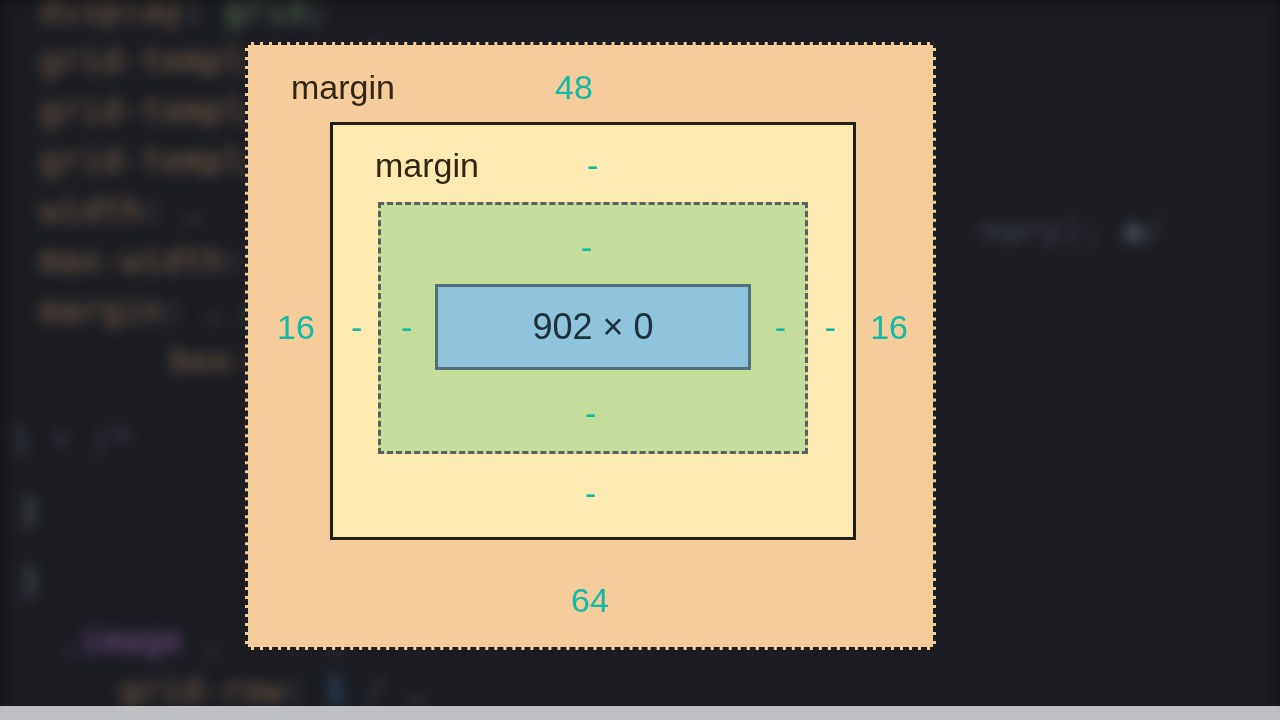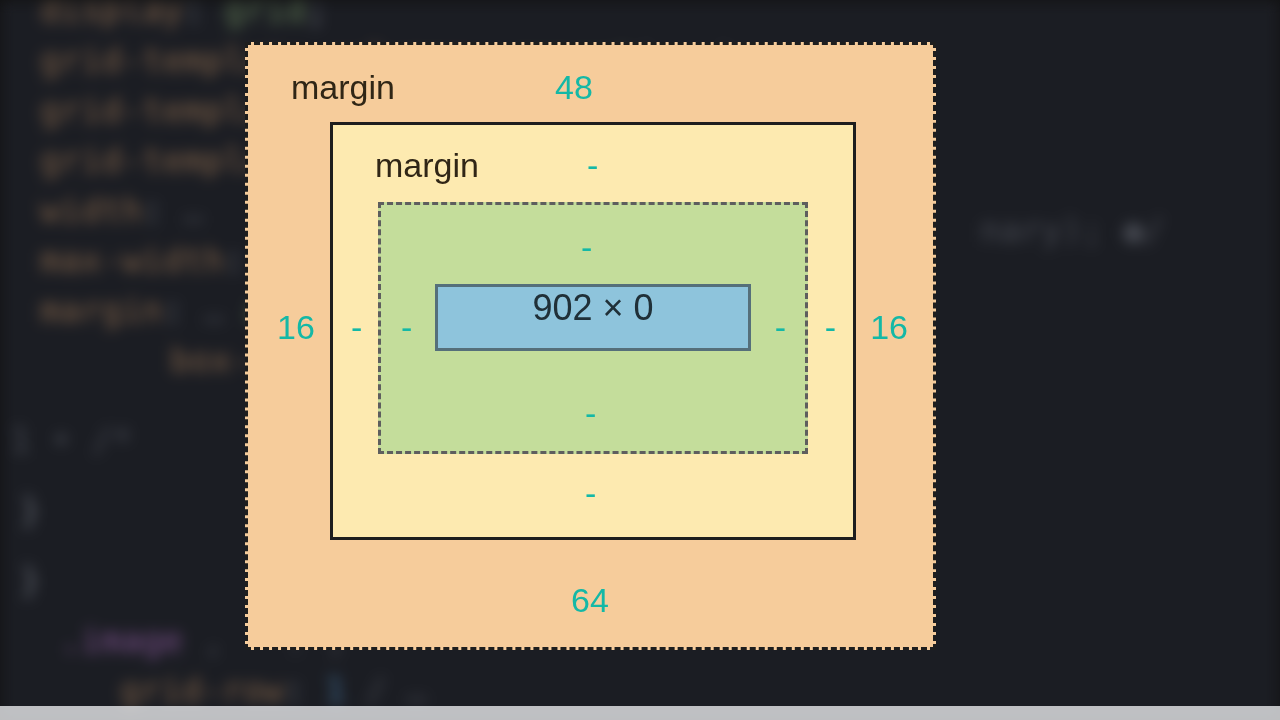--- a/index.html
+++ b/index.html
@@ -99,26 +99,26 @@
     border: 3px dashed #5e5e5e;
     box-sizing: border-box;
   }
 
   
   .bm-content {
     position: absolute;
     left: 190px;
     right: 185px;
     top: 242px;
-    height: 67px;
+    height: 86px;
     background: #8ec4dc;
     border: 3px solid #556f7a;
     box-sizing: border-box;
     display: flex;
-    align-items: flex-start;
+    align-items: center;
     justify-content: center;
     font-size: 36px;
     color: #203038;
   }
 </style>
 </head>
 <body>
 
 <div class="code-bg">
   <div class="line" style="top:-10px;"><span class="prop">display</span><span class="punc">: </span><span class="val">grid</span><span class="punc">;</span></div>

